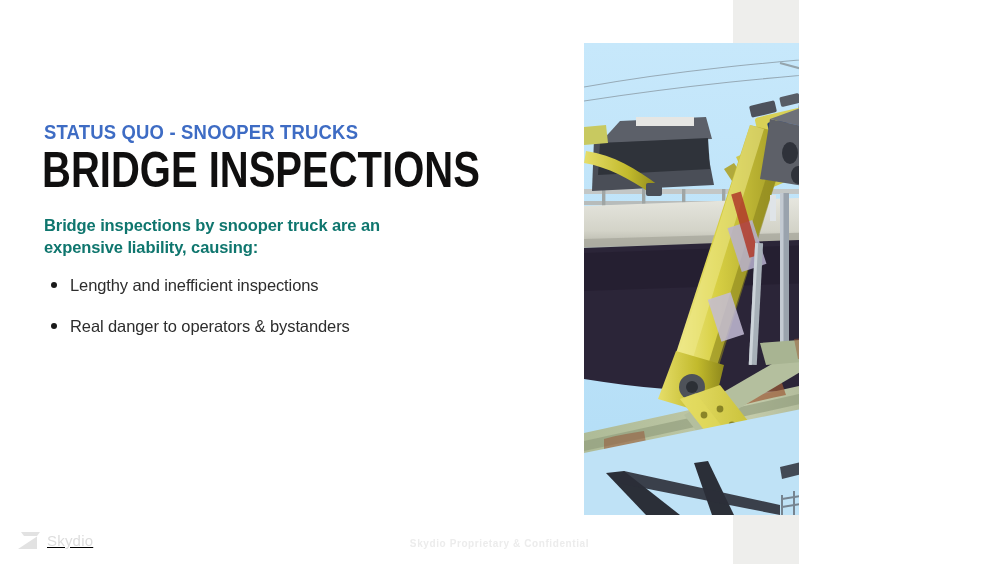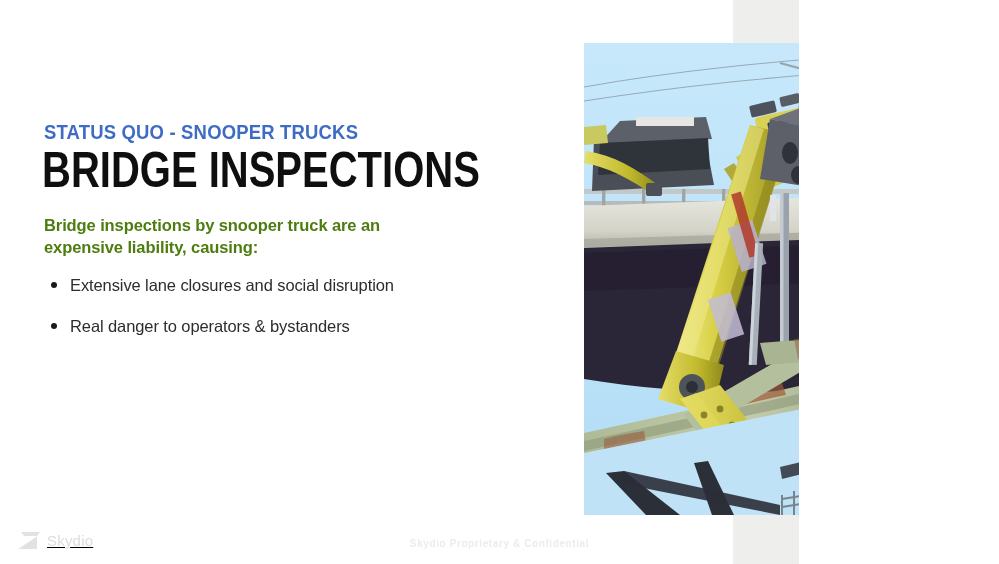--- a/index.html
+++ b/index.html
@@ -55,21 +55,21 @@
   }
 
   .lead {
     position: absolute;
     left: 44px;
     top: 214px;
     width: 400px;
     font-size: 16.5px;
     line-height: 22px;
     font-weight: 700;
-    color: #4d7c0f;
+    color: #0f766e;
     letter-spacing: -0.1px;
   }
 
   .bullets {
     position: absolute;
     left: 44px;
     top: 274px;
     width: 420px;
     margin: 0;
     padding: 0;
@@ -150,21 +150,21 @@
 <div id="slide">
 
   <div class="right-panel"></div>
 
   <div class="eyebrow">STATUS QUO - SNOOPER TRUCKS</div>
   <div class="headline">BRIDGE INSPECTIONS</div>
   <div class="lead">Bridge inspections by snooper truck are an expensive liability, causing:</div>
 
   <ul class="bullets">
     <li>
-      <span>Extensive lane closures and social disruption</span>
+      <span>Lengthy and inefficient inspections</span>
     </li>
     <li>
       <span>Real danger to operators &amp; bystanders</span>
     </li>
   </ul>
 
   <div class="logo">
     <svg class="logo-mark" viewBox="0 0 22 17">
       <path d="M3 0 H22 L19 4 H6 Z" fill="#e2e2e2"></path>
       <path d="M0 17 L19 4.6 L19 17 Z" fill="#e2e2e2"></path>

